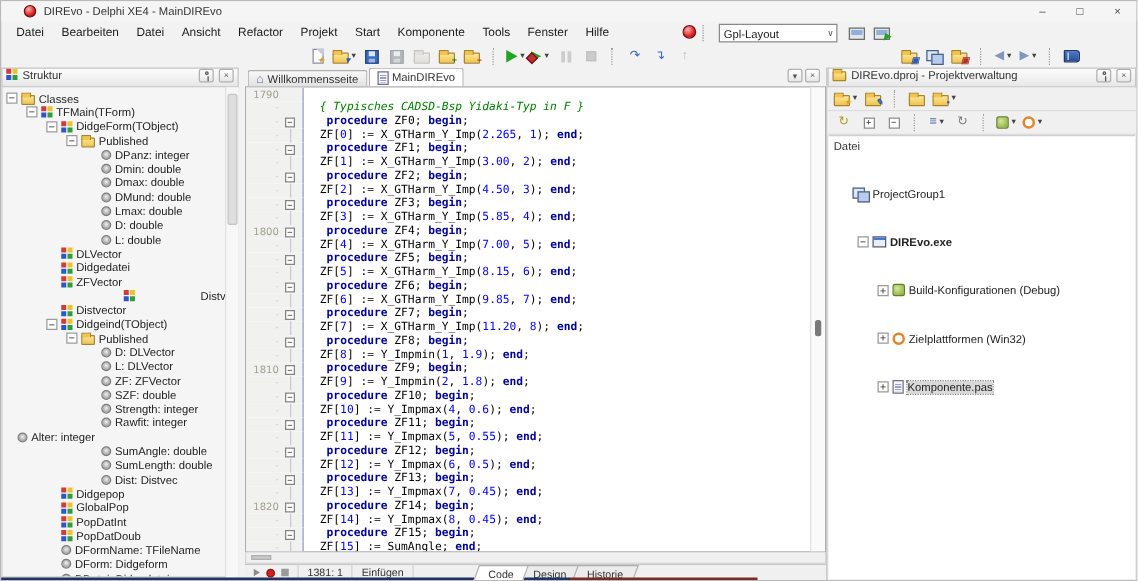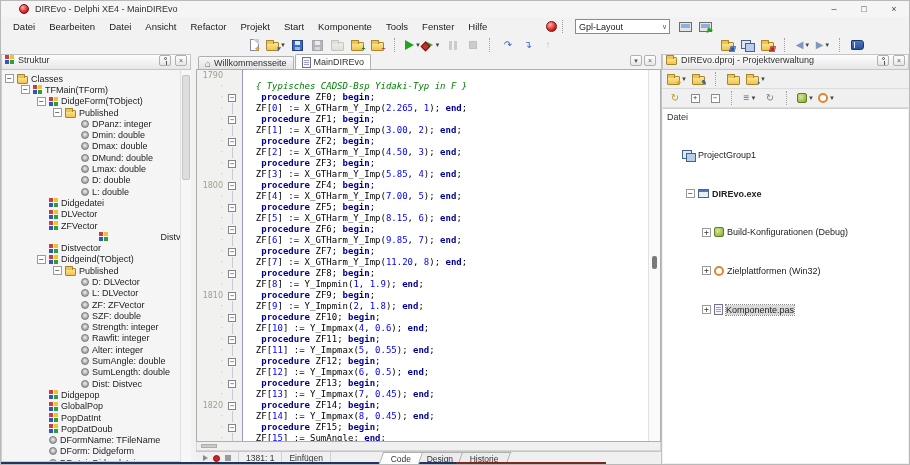--- a/index.html
+++ b/index.html
@@ -389,26 +389,26 @@
           <span class="lbl">D: double</span>
         </div>
         <div class="tree-row" style="padding-left: 67px;">
           <span class="exp-sp"></span>
           <span class="icn k-sphere"></span>
           <span class="lbl">L: double</span>
         </div>
         <div class="tree-row" style="padding-left: 35px;">
           <span class="exp-sp"></span>
           <span class="icn k-classicon"></span>
+          <span class="lbl">DLVector</span>
+        </div>
+        <div class="tree-row" style="padding-left: 35px;">
+          <span class="exp-sp"></span>
+          <span class="icn k-classicon"></span>
           <span class="lbl">Didgedatei</span>
-        </div>
-        <div class="tree-row" style="padding-left: 35px;">
-          <span class="exp-sp"></span>
-          <span class="icn k-classicon"></span>
-          <span class="lbl">DLVector</span>
         </div>
         <div class="tree-row" style="padding-left: 35px;">
           <span class="exp-sp"></span>
           <span class="icn k-classicon"></span>
           <span class="lbl">ZFVector</span>
         </div>
         <div class="tree-row" style="padding-left: 35px; justify-content: space-between;">
           <span class="exp-sp"></span>
           <span class="icn k-classicon"></span>
           <span class="lbl">Distvec</span>
@@ -451,21 +451,21 @@
         <div class="tree-row" style="padding-left: 67px;">
           <span class="exp-sp"></span>
           <span class="icn k-sphere"></span>
           <span class="lbl">Strength: integer</span>
         </div>
         <div class="tree-row" style="padding-left: 67px;">
           <span class="exp-sp"></span>
           <span class="icn k-sphere"></span>
           <span class="lbl">Rawfit: integer</span>
         </div>
-        <div class="tree-row" style="padding-left: 67px;">
+        <div class="tree-row" style="">
           <span class="exp-sp"></span>
           <span class="icn k-sphere"></span>
           <span class="lbl">Alter: integer</span>
         </div>
         <div class="tree-row" style="padding-left: 67px;">
           <span class="exp-sp"></span>
           <span class="icn k-sphere"></span>
           <span class="lbl">SumAngle: double</span>
         </div>
         <div class="tree-row" style="padding-left: 67px;">

